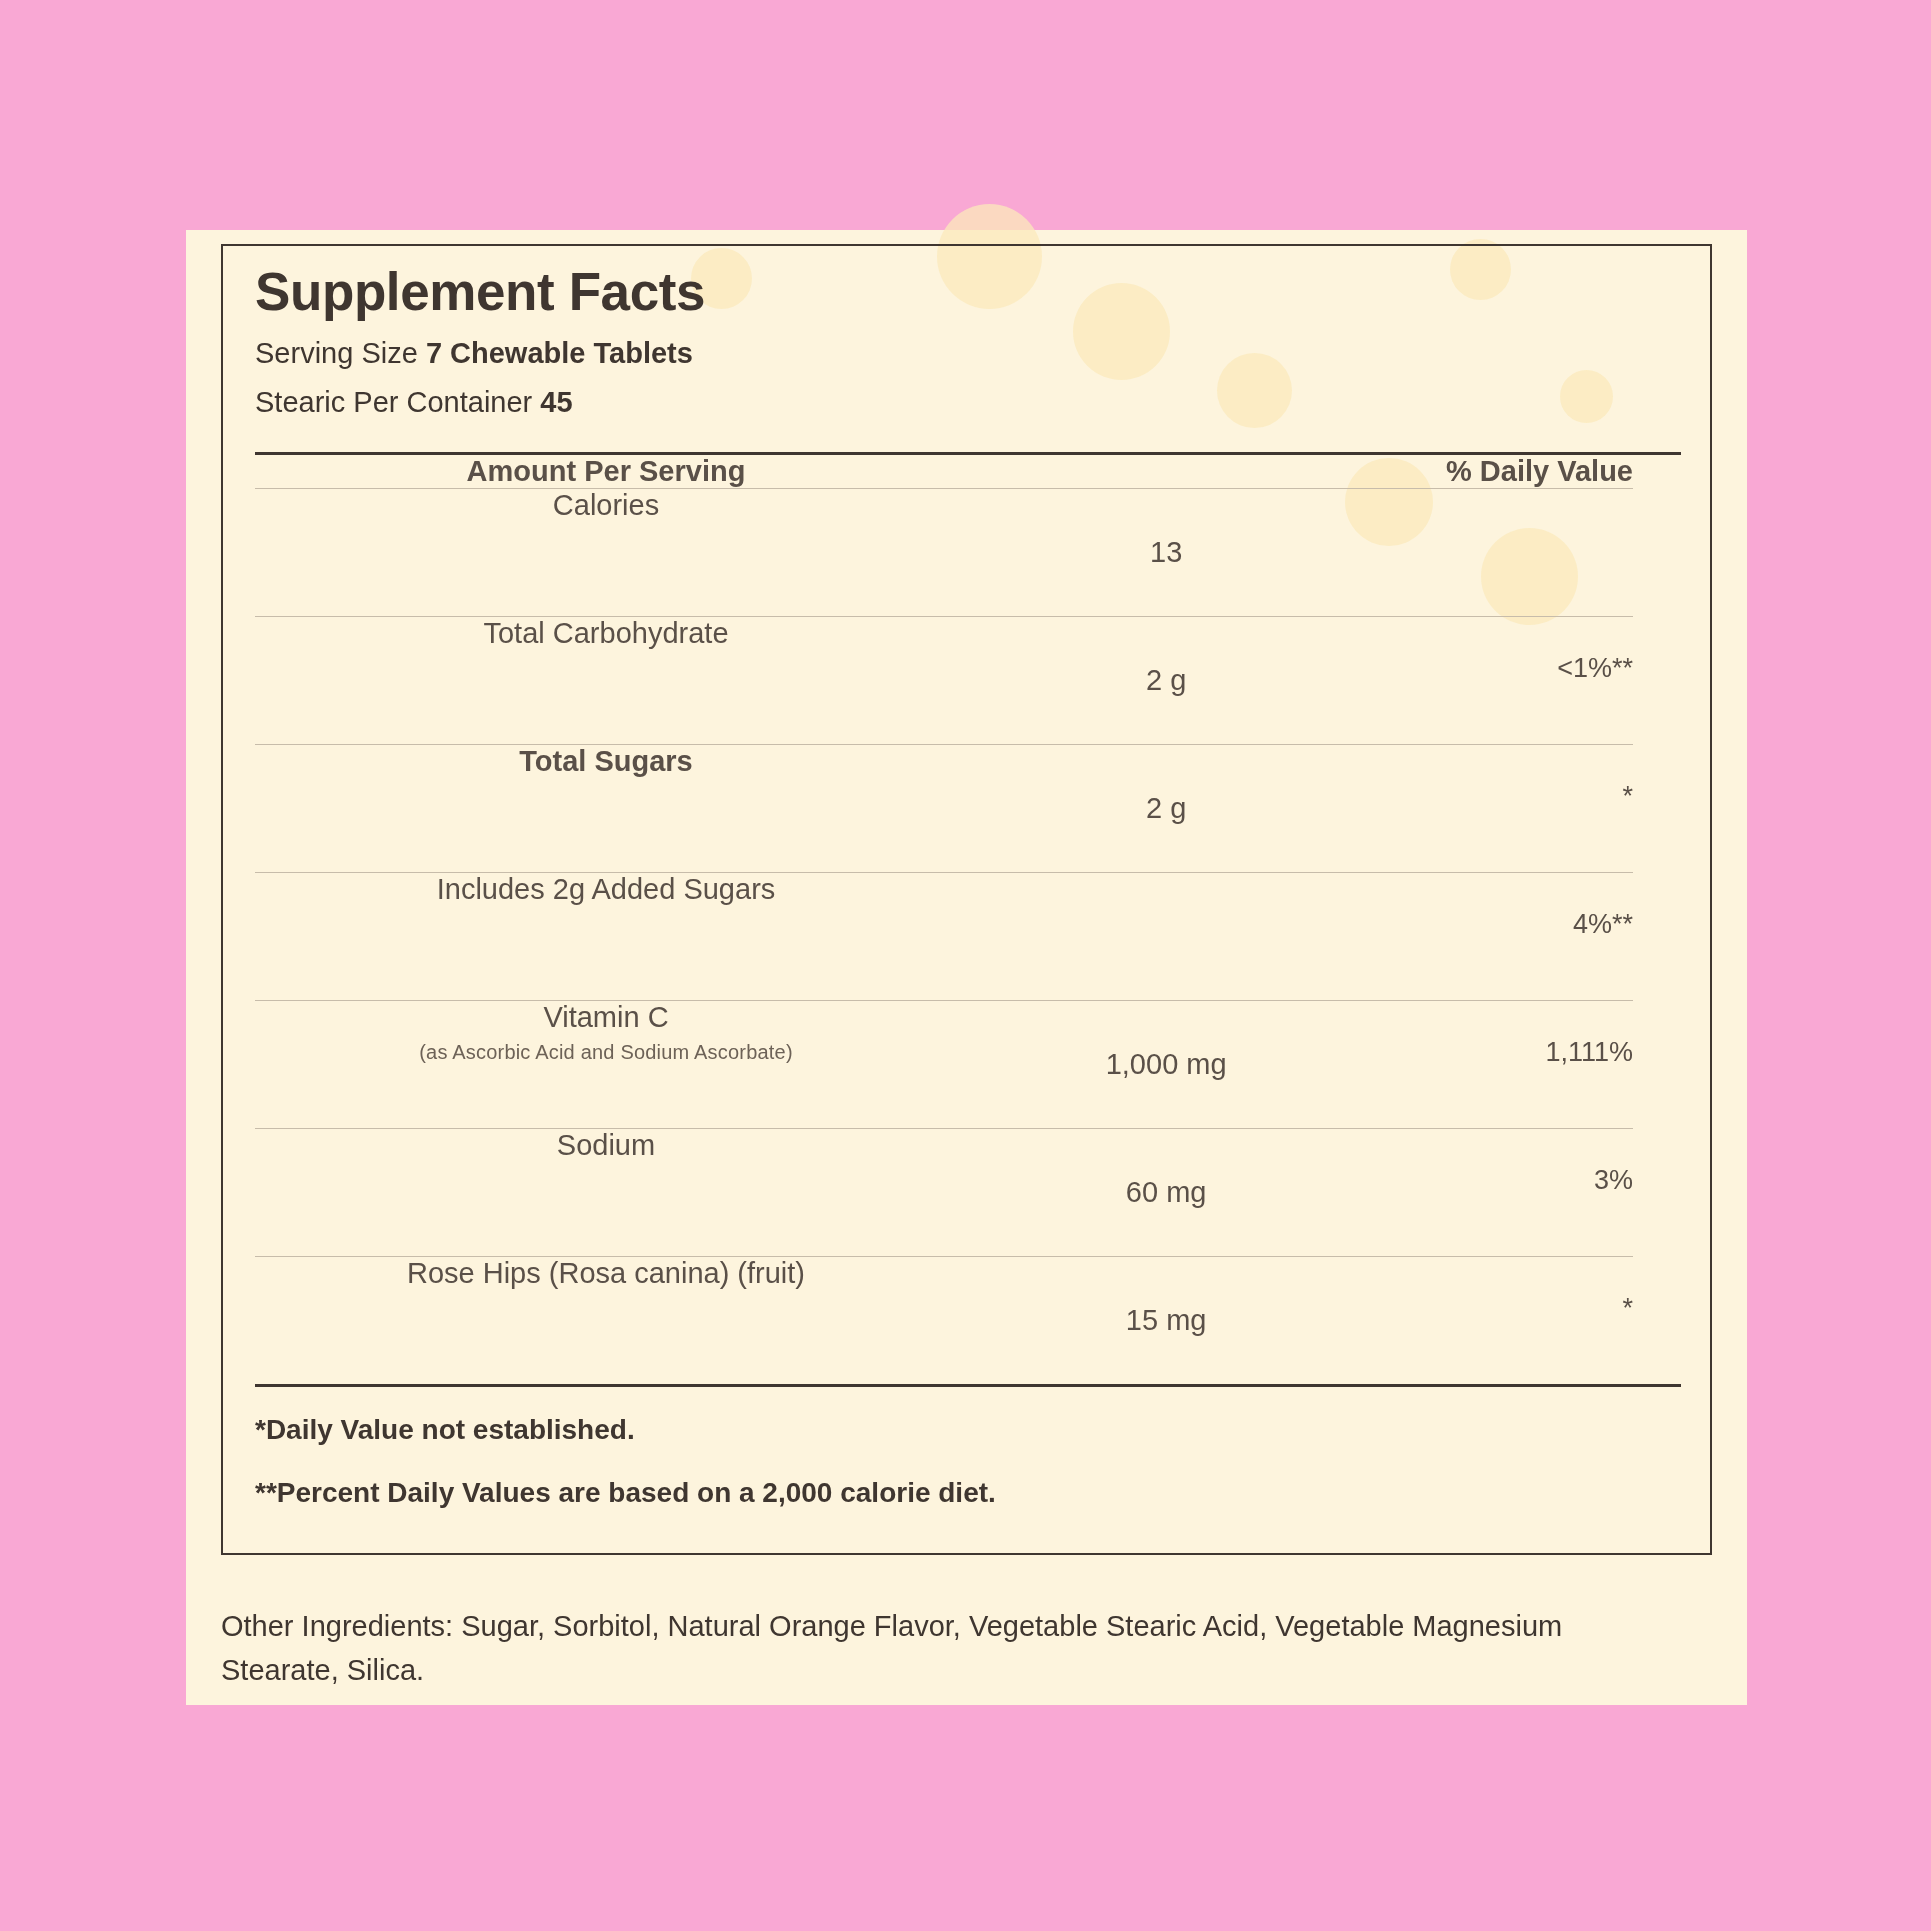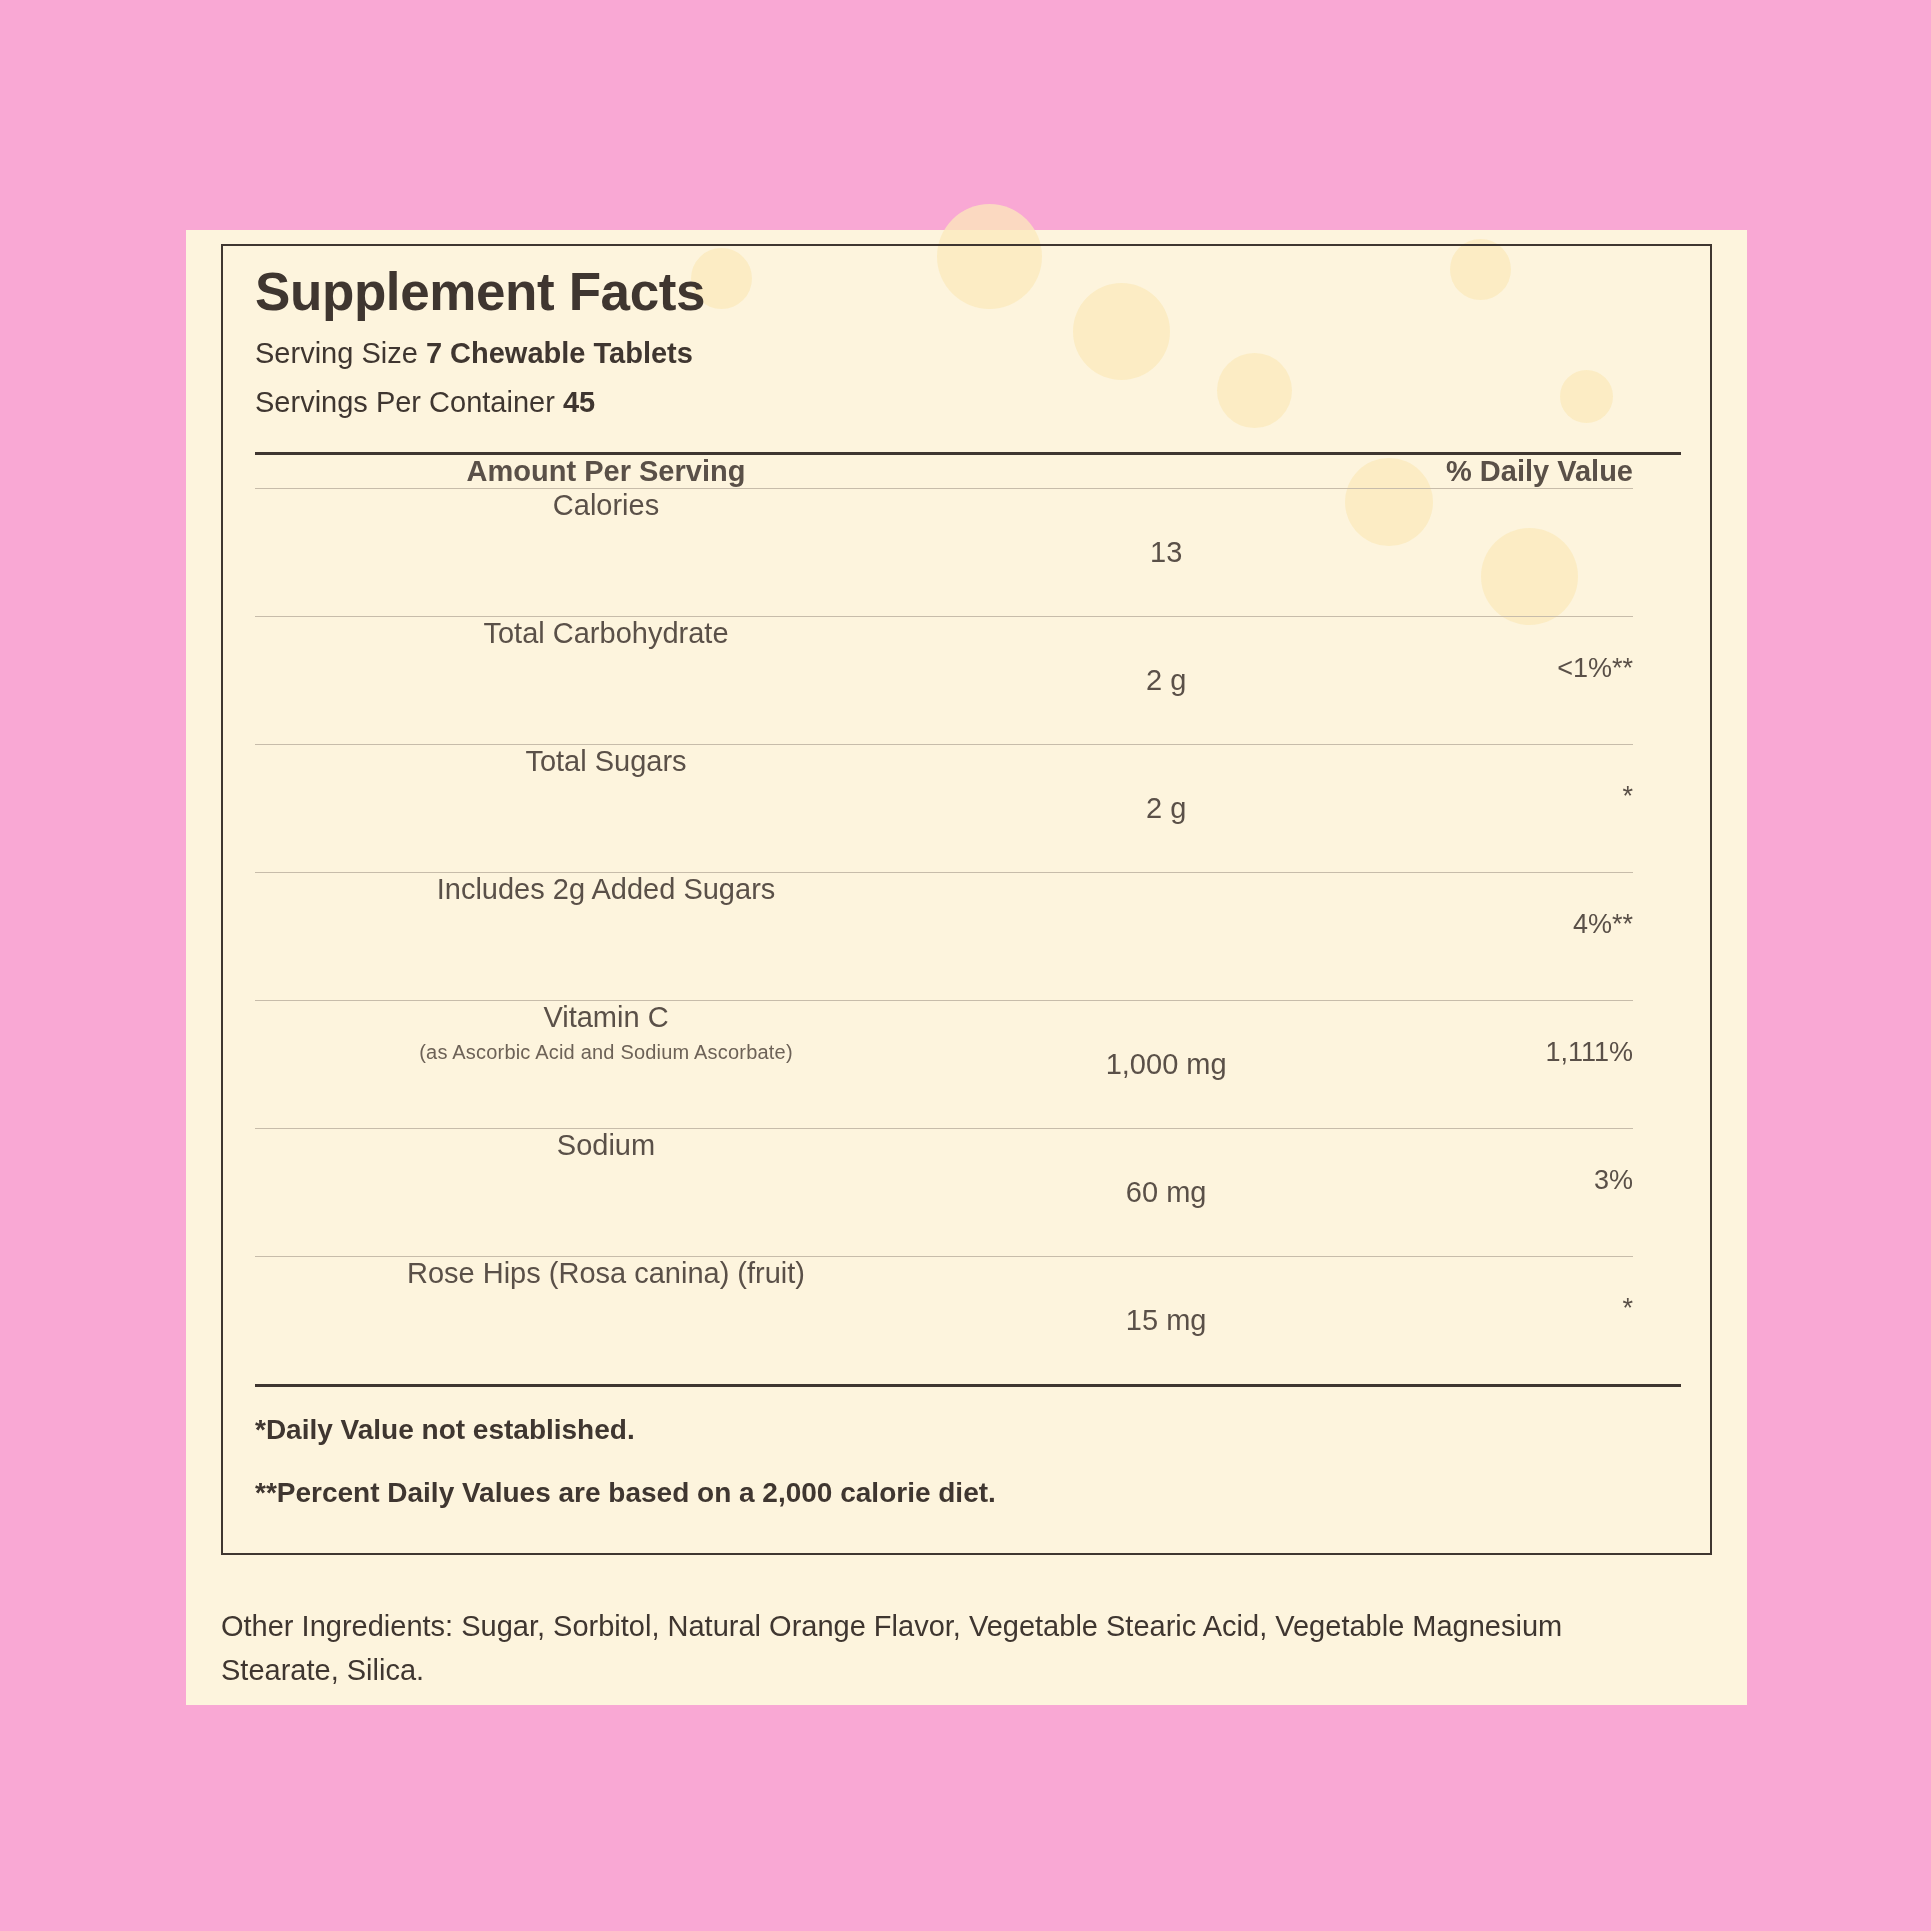--- a/index.html
+++ b/index.html
@@ -125,21 +125,21 @@
     vertical-align: bottom;
     padding-bottom: 23px;
   }
   tr.data td.name {
     vertical-align: top;
   }
   tr.data td.amt, tr.data td.dv {
     vertical-align: middle;
   }
 
-  .indent1 { padding-left: 23px; }
+  .indent1 { padding-left: 23px; font-weight: bold; }
   .indent2 { padding-left: 30px; }
 
   .sub-note {
     display: block;
     font-size: 20px;
     color: #6d6257;
     margin-top: 7px;
     letter-spacing: 0.2px;
   }
 
@@ -189,21 +189,21 @@
   <div class="inner">
 
     <div class="title">Supplement Facts</div>
 
     <div class="serving-line">
       <span>Serving Size</span>
       <b>7 Chewable Tablets</b>
     </div>
 
     <div class="serving-line">
-      <span>Servings Per Container</span>
+      <span>Stearic Per Container</span>
       <b>45</b>
     </div>
 
     <div class="rule-thick"></div>
 
     <table class="facts">
       <colgroup>
           <col class="c1">
           <col class="c2">
           <col class="c3">

